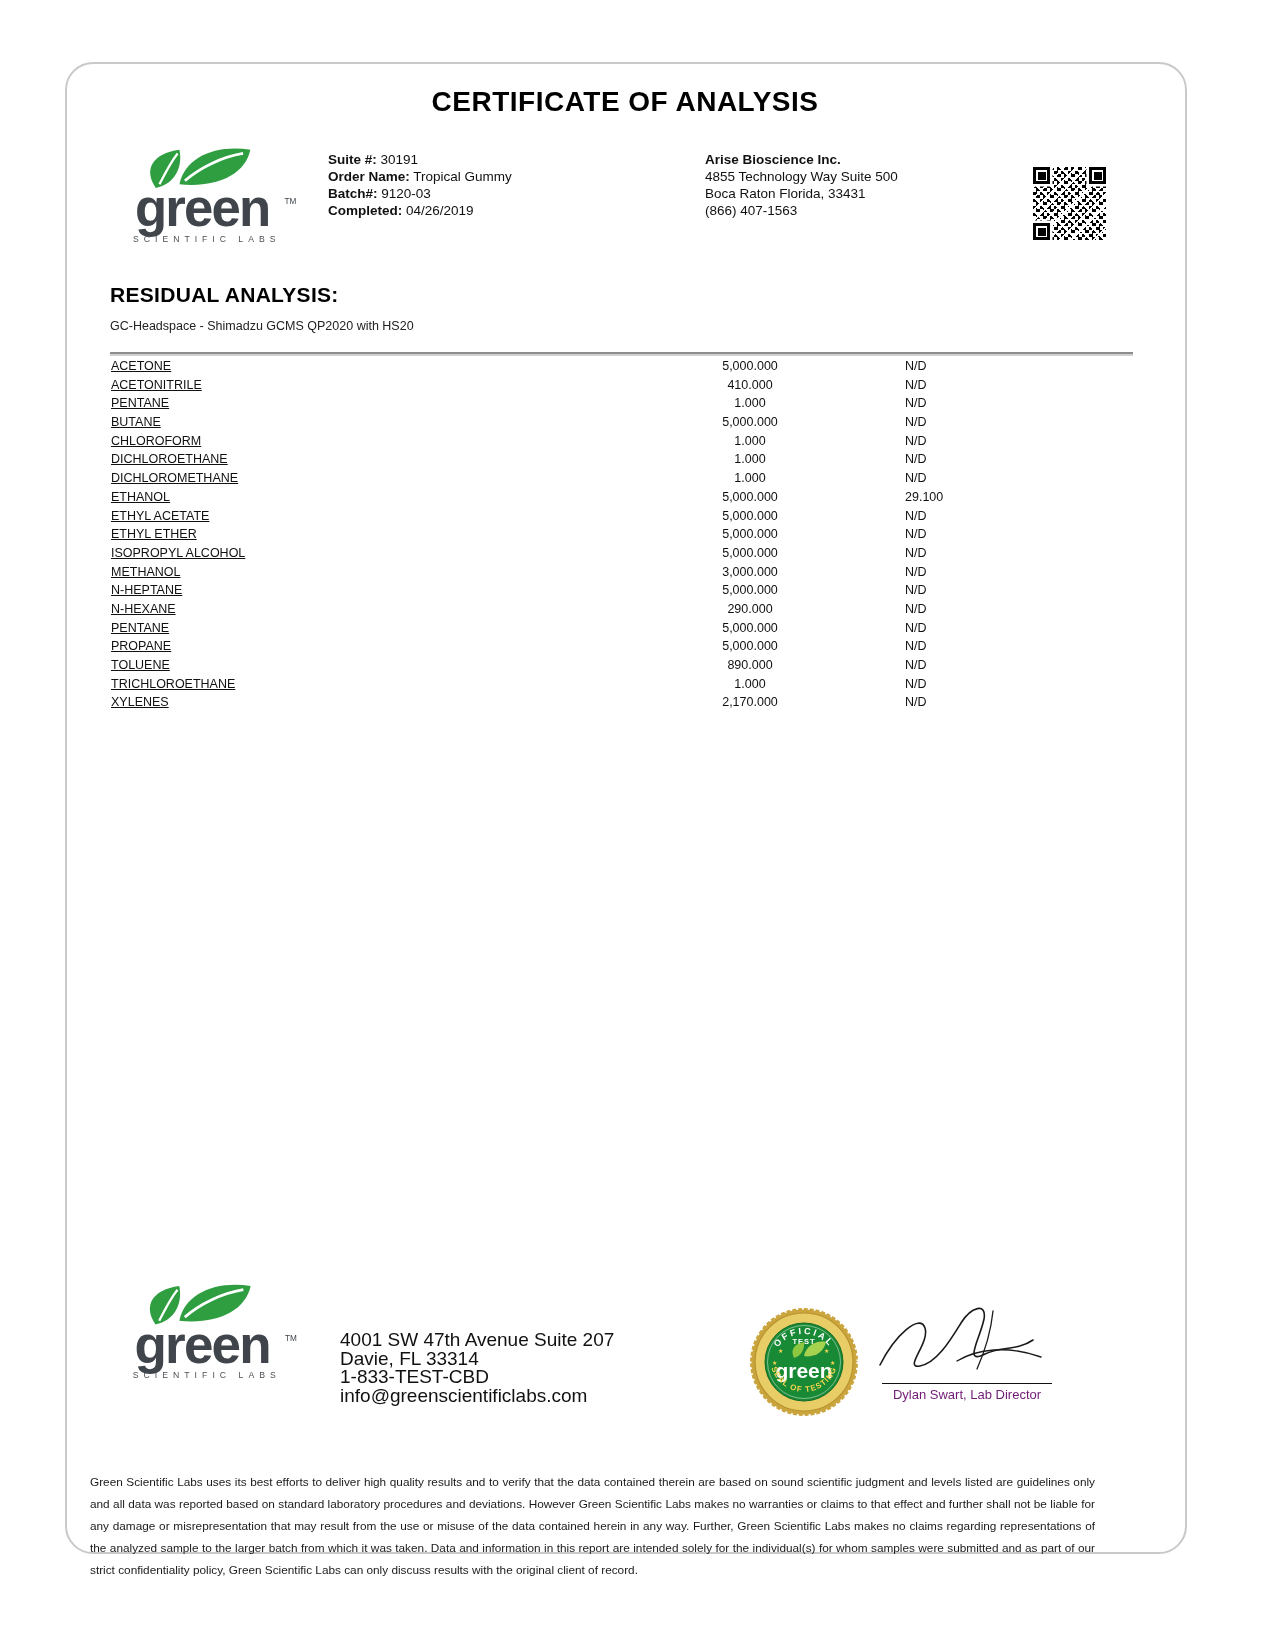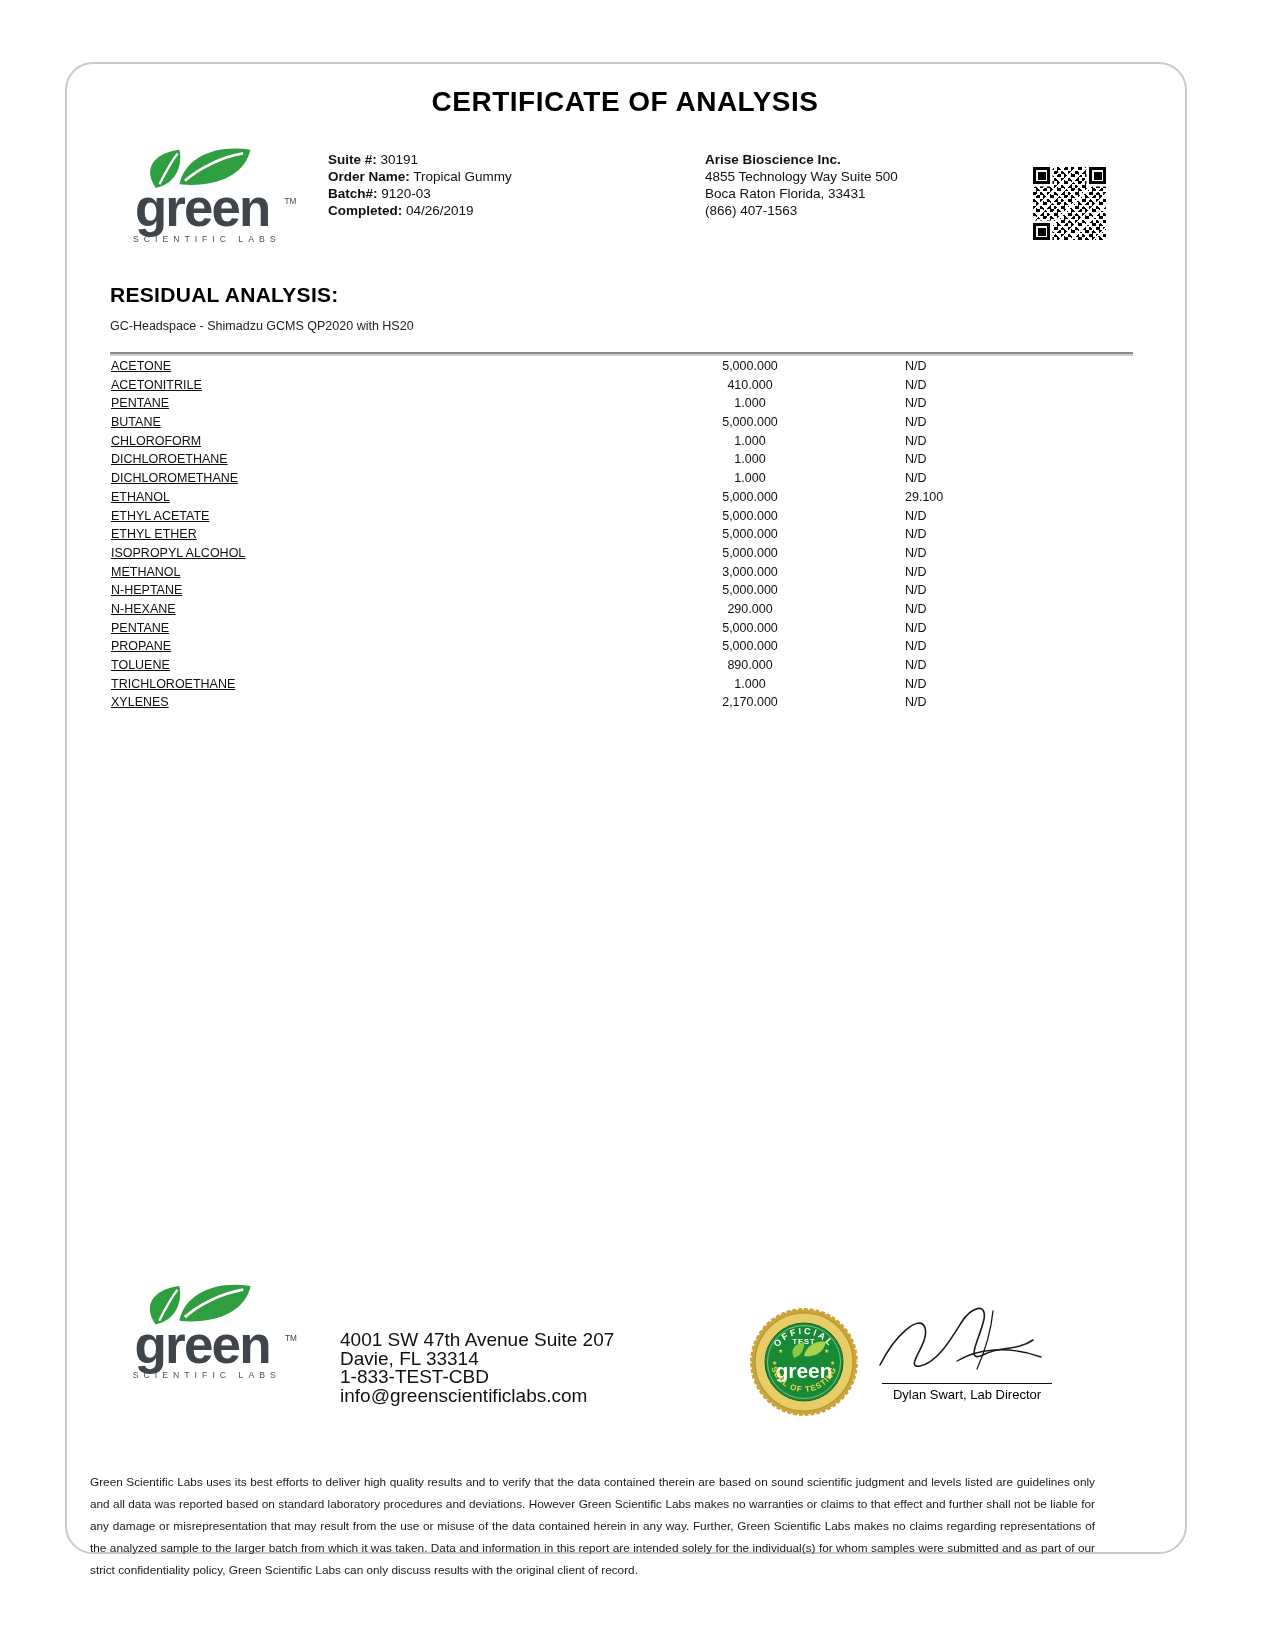--- a/index.html
+++ b/index.html
@@ -36,21 +36,21 @@
   .tbl-rows{margin-top:1px;}
   .tr{position:relative;height:18.7px;line-height:18.7px;font-size:12.5px;color:#111;}
   .td-solvent{position:absolute;left:1px;text-decoration:underline;}
   .td-action{position:absolute;left:540px;width:200px;text-align:center;}
   .td-result{position:absolute;left:795px;width:200px;text-align:left;}
   
   .address-block{position:absolute;left:340px;top:1331px;font-size:19px;line-height:18.5px;color:#111;}
   .seal{position:absolute;left:748px;top:1306px;width:112px;height:112px;}
   .sig-img{position:absolute;left:865px;top:1293px;width:200px;height:92px;}
   .sig-line{position:absolute;left:882px;top:1383px;width:170px;border-top:1.5px solid #111;}
-  .sig-name{position:absolute;left:867px;top:1387px;width:200px;text-align:center;font-size:13px;color:#000000;}
+  .sig-name{position:absolute;left:867px;top:1387px;width:200px;text-align:center;font-size:13px;color:#701a75;}
   .disclaimer{position:absolute;left:90px;top:1436px;width:1005px;font-size:11.8px;line-height:22px;text-align:justify;color:#1a1a1a;margin-top:35px;}
   svg text{font-family:"Liberation Sans",sans-serif;}
 </style>
 </head>
 <body>
 
 <div class="sheet"></div>
 
 <div class="title">CERTIFICATE OF ANALYSIS</div>
 

